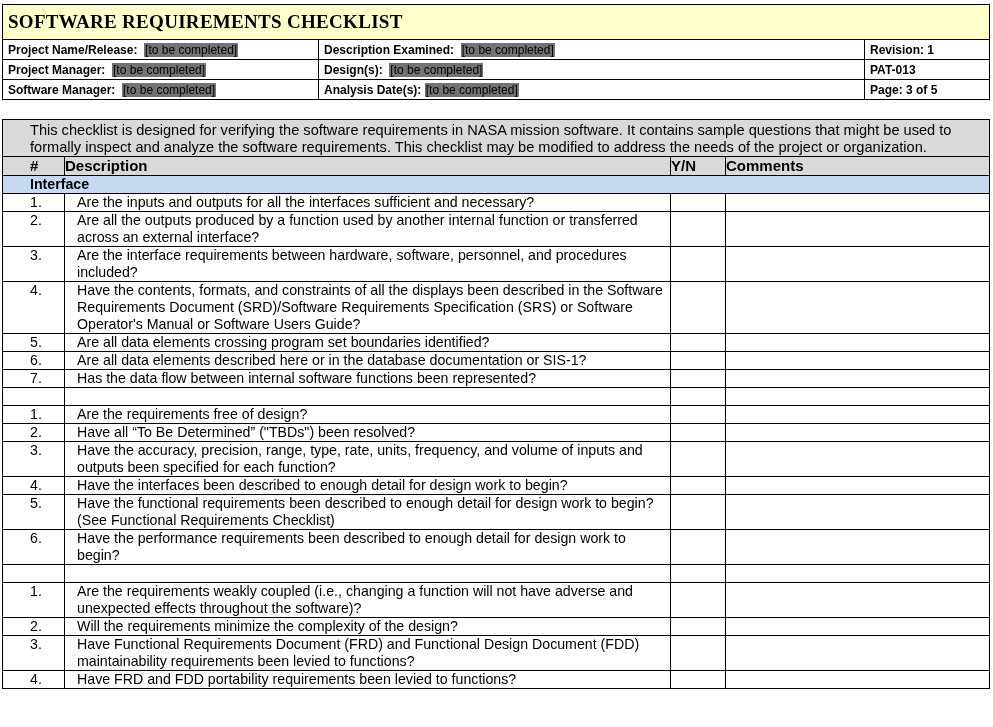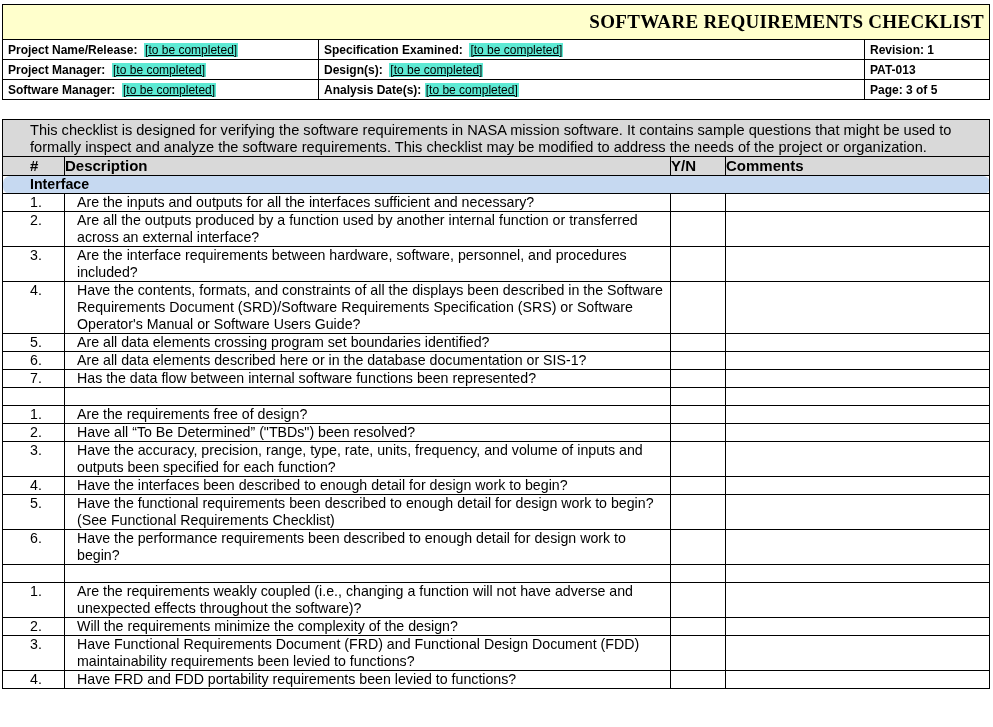--- a/index.html
+++ b/index.html
@@ -1,50 +1,50 @@
 <!DOCTYPE html>
 <html><head>
 <meta charset="utf-8">
 <style>
   html, body { margin: 0; padding: 0; background: #ffffff; }
   body { width: 993px; height: 727px; overflow: hidden; position: relative; font-family: "Liberation Sans", sans-serif; color: #000; }
 
   
   .hdr { position: absolute; left: 2px; top: 4px; width: 987px; border-collapse: collapse; table-layout: fixed; }
   .hdr td { border: 1px solid #000; font-size: 12px; font-weight: bold; padding: 0 5px; height: 19px; white-space: nowrap; overflow: hidden; }
-  .hdr td.title { background: #ffffcc; font-family: "Liberation Serif", serif; font-size: 19px; text-align: right; height: 34px; letter-spacing: 0.3px; }
-  .ph { background: #5eead4; font-weight: normal; padding: 0 1px; text-decoration: underline; }
+  .hdr td.title { background: #ffffcc; font-family: "Liberation Serif", serif; font-size: 19px; text-align: left; height: 34px; letter-spacing: 0.3px; }
+  .ph { background: #737373; font-weight: normal; padding: 0 1px; }
 
   
   .cl { position: absolute; left: 2px; top: 119px; width: 987px; border-collapse: collapse; table-layout: fixed; font-size: 14.2px; }
   .cl td { border: 1px solid #000; padding: 0 0 0 0; vertical-align: top; line-height: 17px; }
   .cl td.intro { background: #d9d9d9; padding: 2px 4px 0 27px; text-indent: 0; line-height: 17px; font-size: 14.6px; margin-left: 16px; }
   .cl tr.colhdr td { background: #d9d9d9; font-weight: bold; text-align: left; font-size: 15px; height: 18px; line-height: 18px; }
   .cl tr.colhdr td.num { text-align: left; padding-left: 27px; }
-  .cl tr.section td { background: #c6d9f1; font-weight: bold; padding-left: 27px; height: 17px; line-height: 17px; border-radius: 7px; }
+  .cl tr.section td { background: #c6d9f1; font-weight: bold; padding-left: 27px; height: 17px; line-height: 17px; }
   .cl td.n { padding-left: 27px; }
   .cl td.d { padding-left: 12px; padding-right: 4px; margin-top: 19px; }
   .cl tr.blank td { height: 17px; }
 </style>
 </head>
 <body>
 
 <table class="hdr">
   <colgroup>
       <col style="width:316px">
       <col style="width:546px">
       <col style="width:125px">
     </colgroup>
   <tbody>
       <tr>
     <td class="title" colspan="3">SOFTWARE REQUIREMENTS CHECKLIST</td>
   </tr>
   <tr>
     <td><span>Project Name/Release:</span>&nbsp; <span class="ph">[to be completed]</span></td>
-    <td><span>Specification Examined:</span>&nbsp; <span class="ph">[to be completed]</span></td>
+    <td><span>Description Examined:</span>&nbsp; <span class="ph">[to be completed]</span></td>
     <td>Revision: 1</td>
   </tr>
   <tr>
     <td><span>Project Manager:</span>&nbsp; <span class="ph">[to be completed]</span></td>
     <td><span>Design(s):</span>&nbsp; <span class="ph">[to be completed]</span></td>
     <td>PAT-013</td>
   </tr>
   <tr>
     <td><span>Software Manager:</span>&nbsp; <span class="ph">[to be completed]</span></td>
     <td><span>Analysis Date(s):</span> <span class="ph">[to be completed]</span></td>

